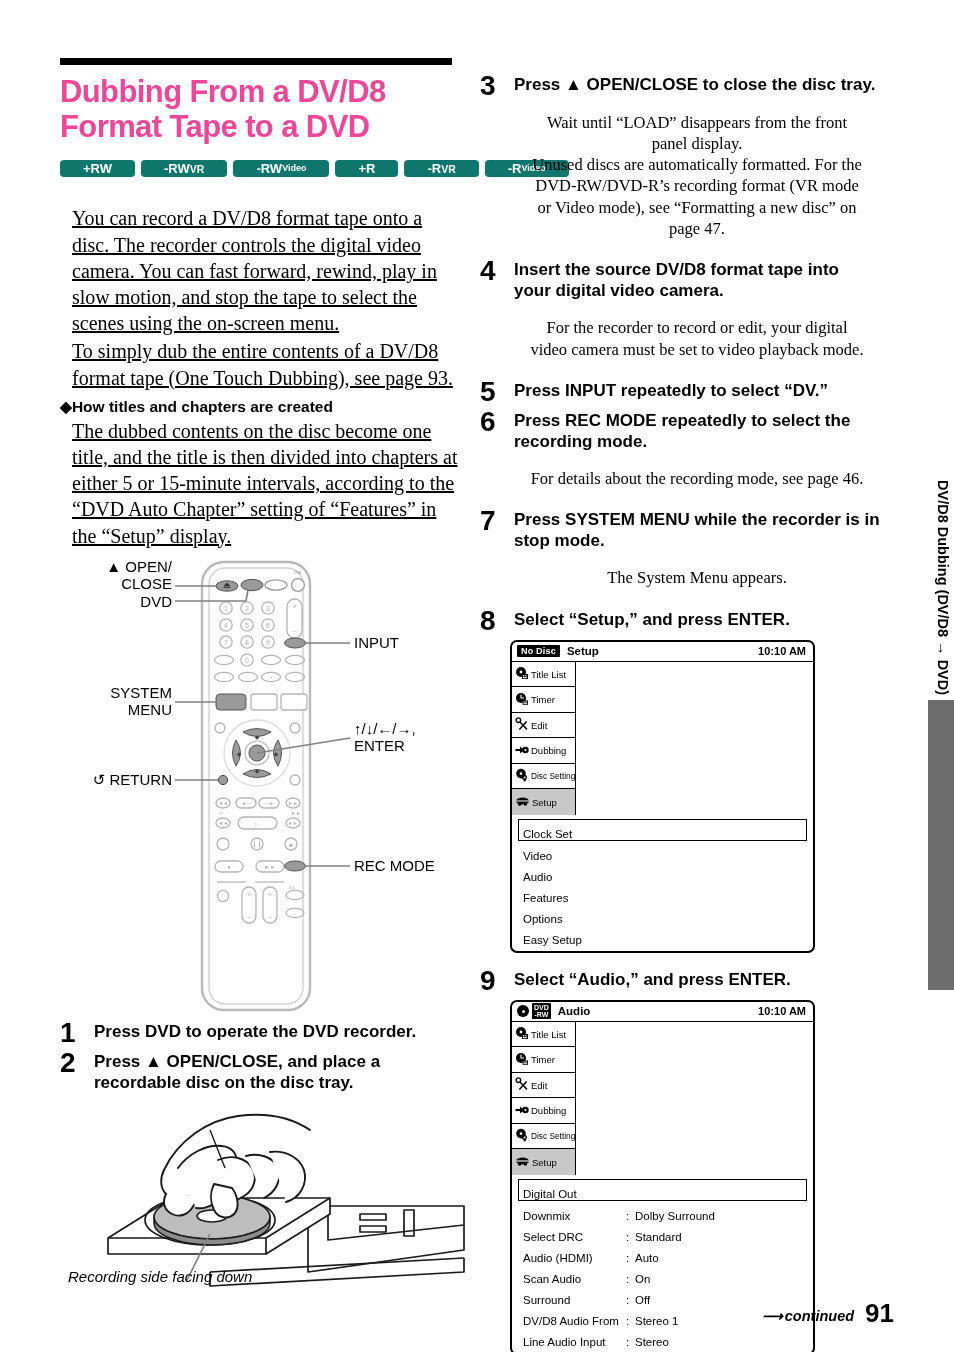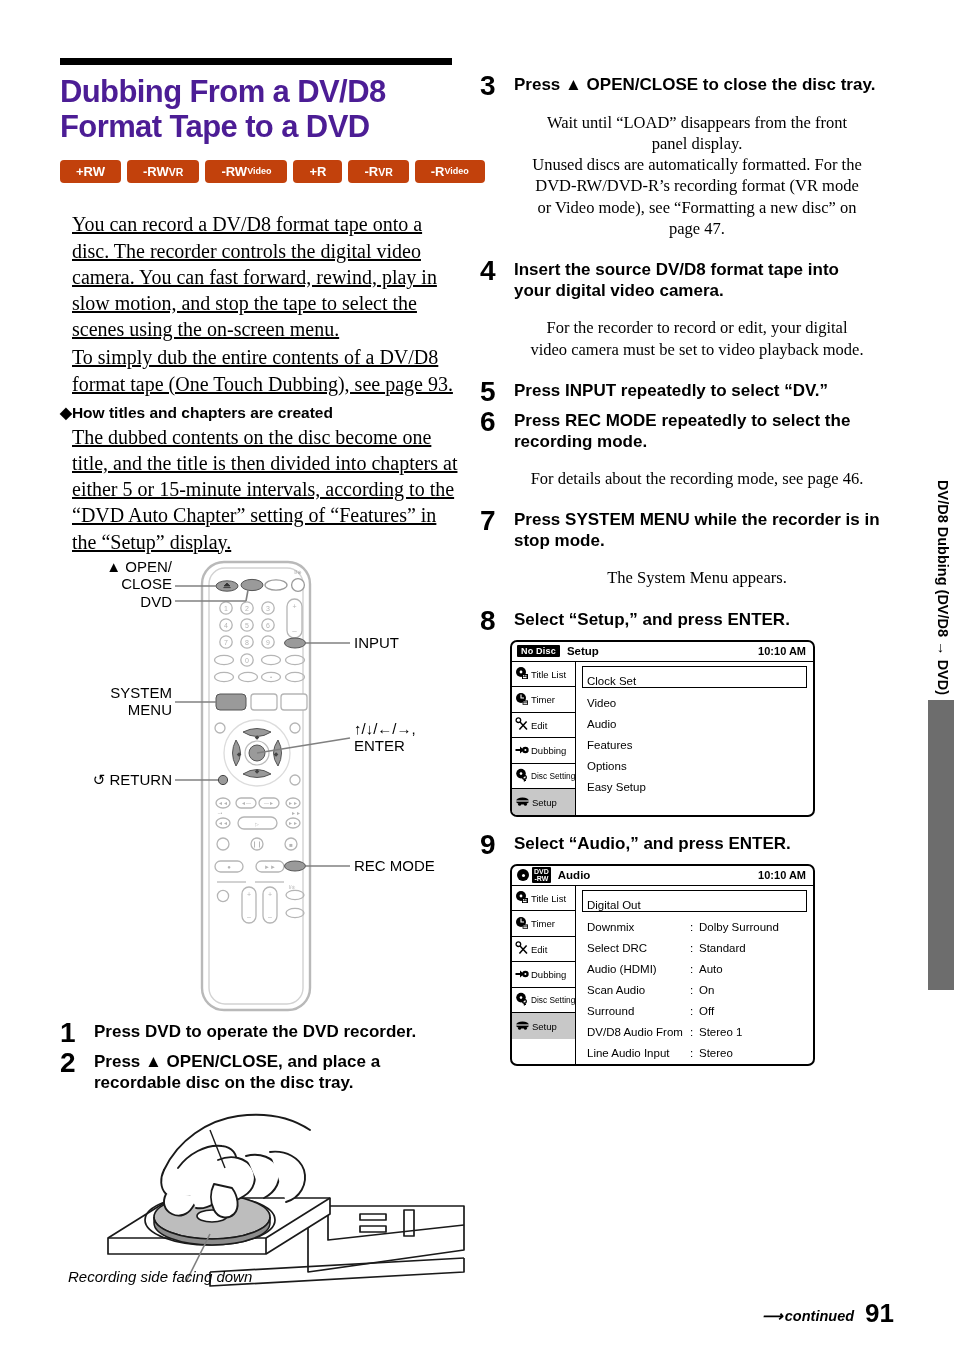--- a/index.html
+++ b/index.html
@@ -20,33 +20,33 @@
 
   
   .title-rule { height:7px; background:#000; width:392px; margin-bottom:10px; }
   h1.doc-title {
     font-family:"Liberation Sans", sans-serif;
     font-weight:bold;
     font-size:31px;
     line-height:1.12;
     letter-spacing:-0.6px;
     margin:0 0 16px 0;
-    color:#4c1d95;
+    color:#ec4899;
   }
 
   
   .badges { display:flex; gap:6px; align-items:center; margin-bottom:28px; }
   .badge {
-    background:#c2410c; color:#fff;
+    background:#0f766e; color:#fff;
     font-family:"Liberation Sans", sans-serif;
     font-weight:bold;
     border-radius:4px;
     display:flex; align-items:center; justify-content:center;
-    height:23px;
-    padding:0 16px;
+    height:17px;
+    padding:0 23px;
     font-size:13px;
     line-height:1;
     white-space:nowrap;
   }
   .badge .sub { font-size:9px; font-weight:bold; }
   .badge .subcaps { font-size:10.5px; font-weight:bold; }
 
   
   p.body {
     font-size:20px; line-height:1.31; margin:0 0 2px 12px;
@@ -122,21 +122,21 @@
     width:3px;height:3px;border-radius:50%;background:#fff;
   }
   .osd-dvdrw {
     background:#000;color:#fff;font-size:7px;font-weight:bold;
     line-height:1.02; text-align:center; padding:1px 2px;
     border-radius:1px;
   }
   .osd-title { font-size:11.5px; font-weight:bold; margin-left:7px; }
   .osd-clock { margin-left:auto; font-size:11px; font-weight:bold; }
 
-  .osd-body { display:flex; }
+  .osd-body { display:flex;flex-direction:column; }
   .osd-side { width:64px; flex:0 0 64px; border-right:1.5px solid #000; }
   .osd-side-item {
     height:25.5px; display:flex; align-items:center; gap:2px;
     padding-left:3px; font-size:9.5px;
     border-bottom:1.2px solid #000;
   }
   .osd-side-item:last-child { border-bottom:none; }
   .osd-side-item.sel { background:#c8c8c8; }
   .osd-side-label { white-space:nowrap; font-size:9.5px; }
   .osd-side-label.small { font-size:8.3px; }

